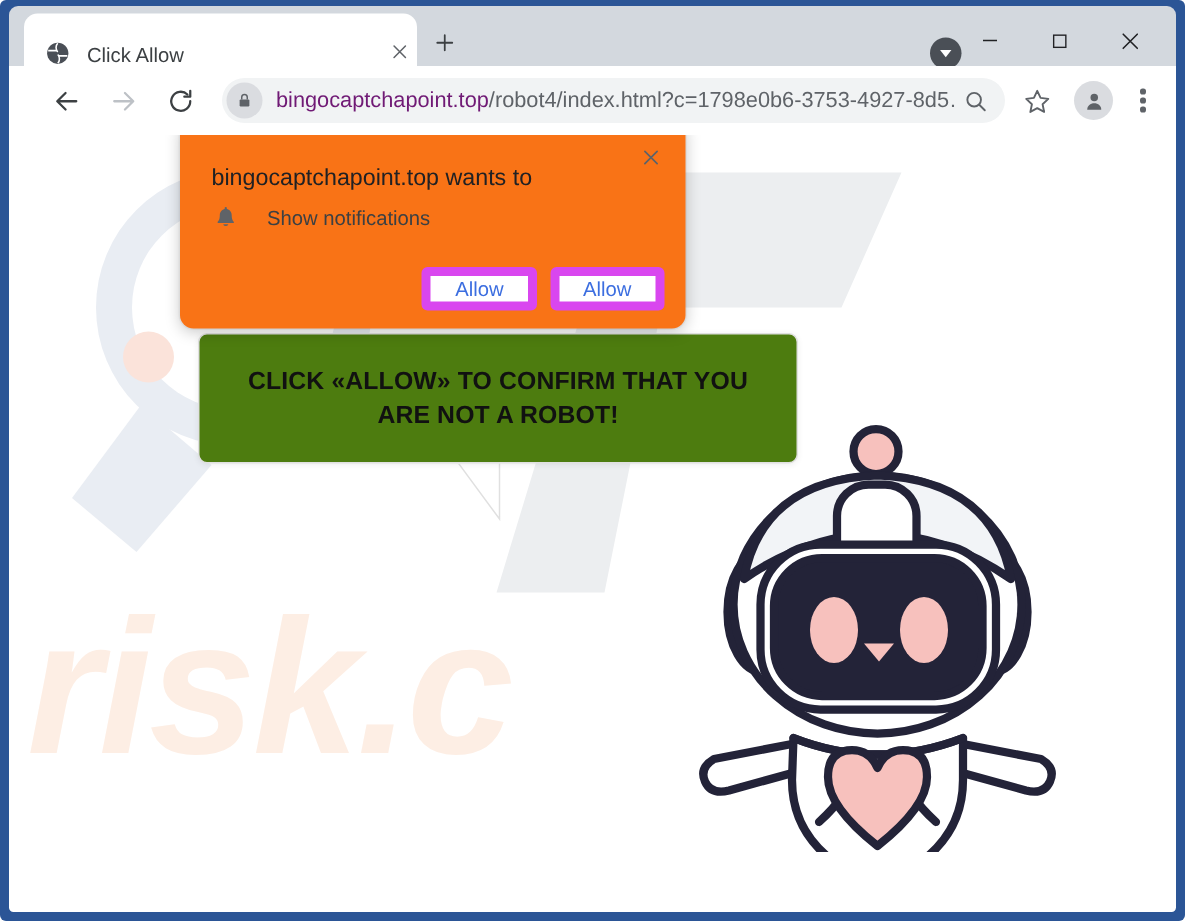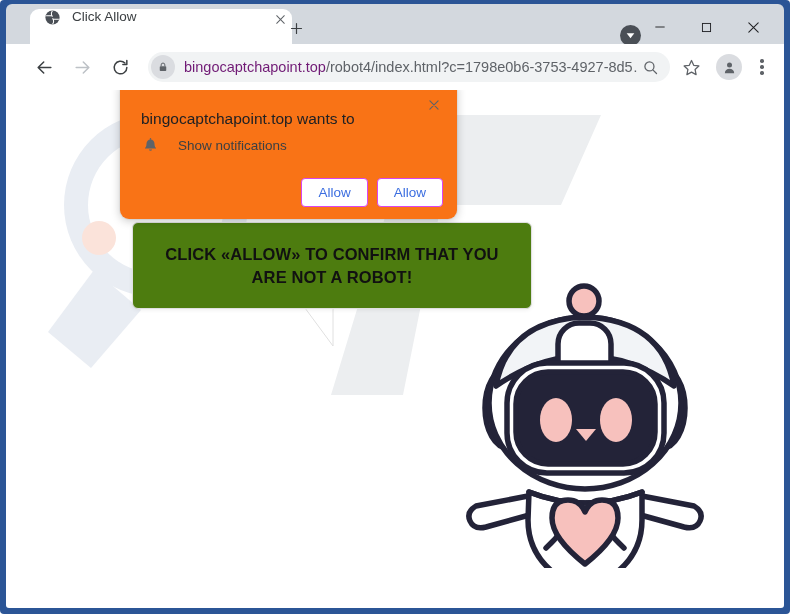--- a/index.html
+++ b/index.html
@@ -29,23 +29,22 @@
     border-radius: 6px 6px 0 0;
   }
 
   #tab-active {
     position: absolute;
     left: 10px; top: 5px;
     width: 262px; height: 35px;
     background: #ffffff;
     border-radius: 9px 9px 0 0;
     display: flex;
-    align-items: flex-start;
+    align-items: flex-end;
     padding: 0 2px 0 14px;
-    margin-left: 14px;
   }
 
   #tab-favicon {
     width: 17px; height: 17px;
     flex: 0 0 17px;
     margin-right: 11px;
   }
 
   #tab-title {
     flex: 1;
@@ -274,21 +273,21 @@
     position: absolute;
     right: 14px; bottom: 12px;
     display: flex;
     gap: 9px;
   }
   .perm-btn {
     min-width: 64px;
     height: 29px;
     padding: 0 16px;
     background: #ffffff;
-    border: 1px solid #d946ef;
+    border: 6px solid #d946ef;
     border-radius: 4px;
     color: #3c6ee0;
     font-size: 13.5px;
     font-family: "Liberation Sans", sans-serif;
     display: flex; align-items: center; justify-content: center;
     cursor: pointer;
   }
 
   
   #speech-bubble {
@@ -448,20 +447,21 @@
         <path d="M58 160 L105 200 L55 258 L12 222 Z" fill="#e9edf3"></path>
         <circle cx="113" cy="42" r="28" fill="#fdeadf"></circle>
         <circle cx="63" cy="128" r="17" fill="#fbe3da"></circle>
       </svg>
 
       <svg id="wm-pclogo" viewBox="0 0 450 320">
         <path d="M160 300 L245 20 L430 20 L390 110 L270 110 L232 300 Z" fill="#eceef0"></path>
         <path d="M48 300 L118 110 L250 110 L232 160 L150 160 L100 300 Z" fill="#eceef0" opacity="0.0"></path>
       </svg>
 
+      <div id="wm-risk">risk.c</div>
     </div>
 
     <svg id="speech-tail" viewBox="0 0 30 40">
       <path d="M0 0 L28 38 L28 0 Z" fill="#ffffff" stroke="#e0e0e0" stroke-width="1"></path>
       <path d="M0 0 L28 0" stroke="#ffffff" stroke-width="2.5"></path>
     </svg>
 
     <div id="speech-bubble">
       <div id="speech-text">CLICK «ALLOW» TO CONFIRM THAT YOU ARE NOT A ROBOT!</div>
     </div>

